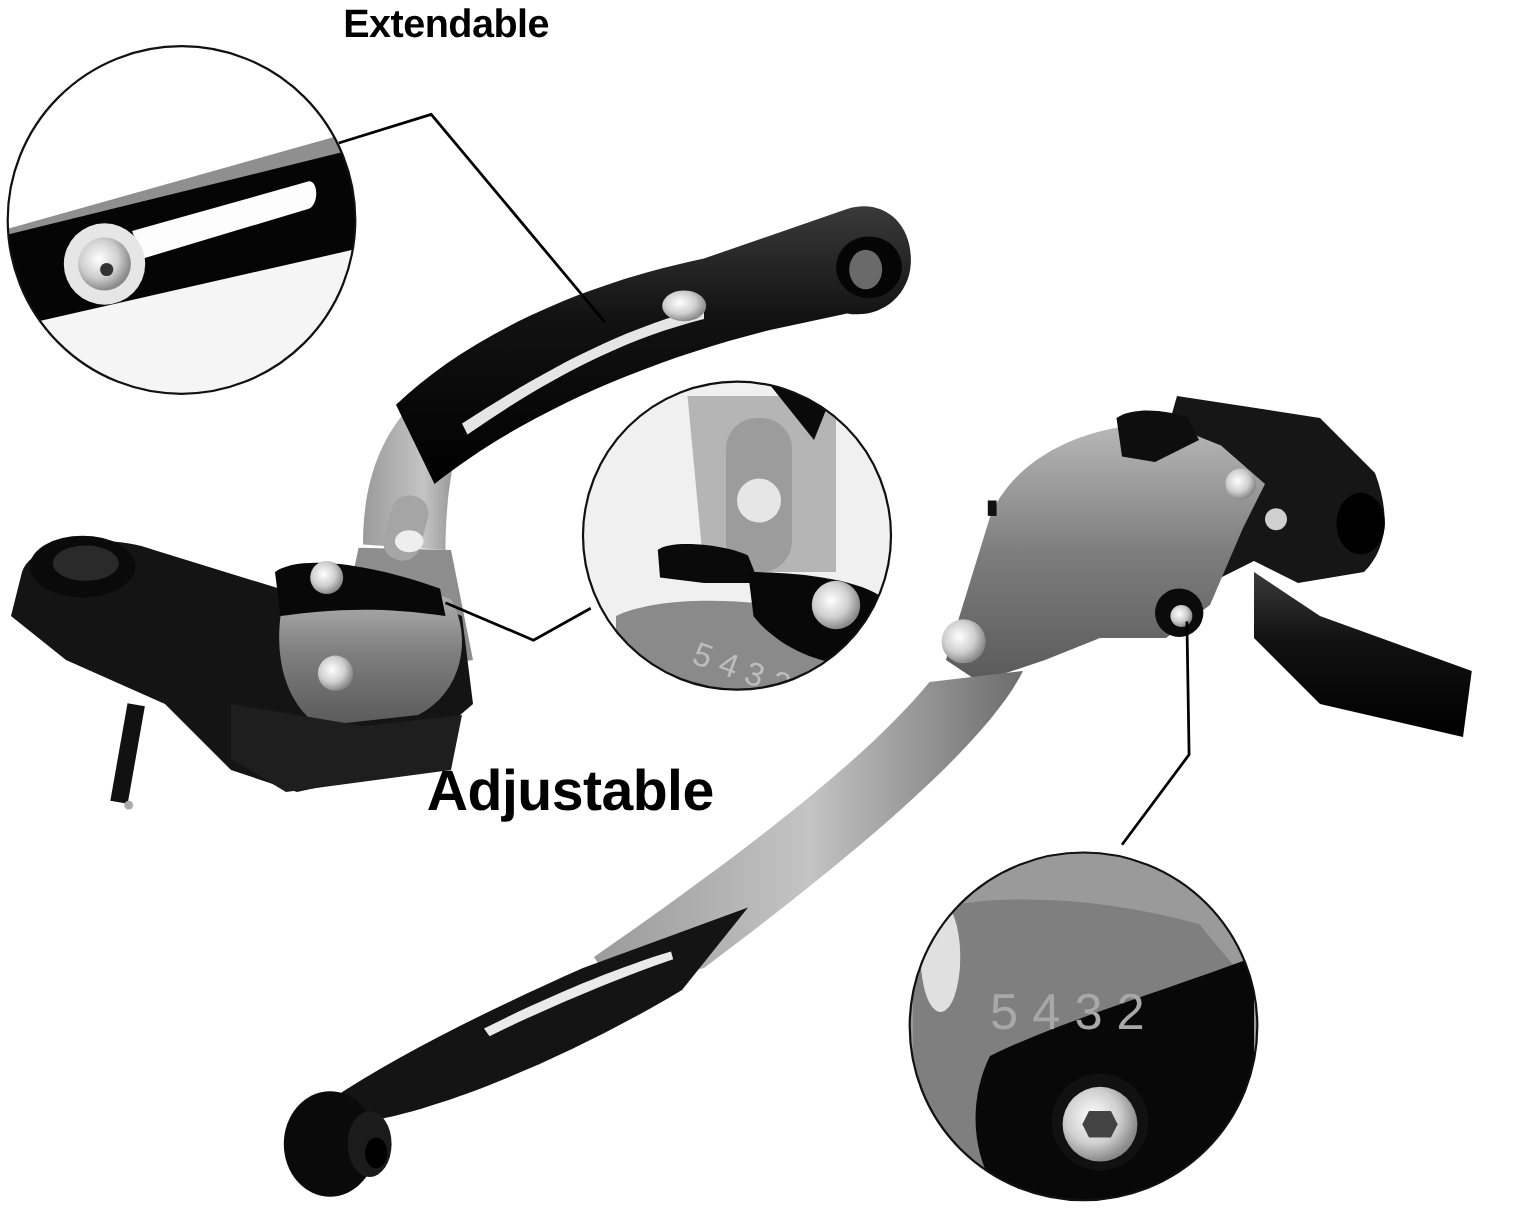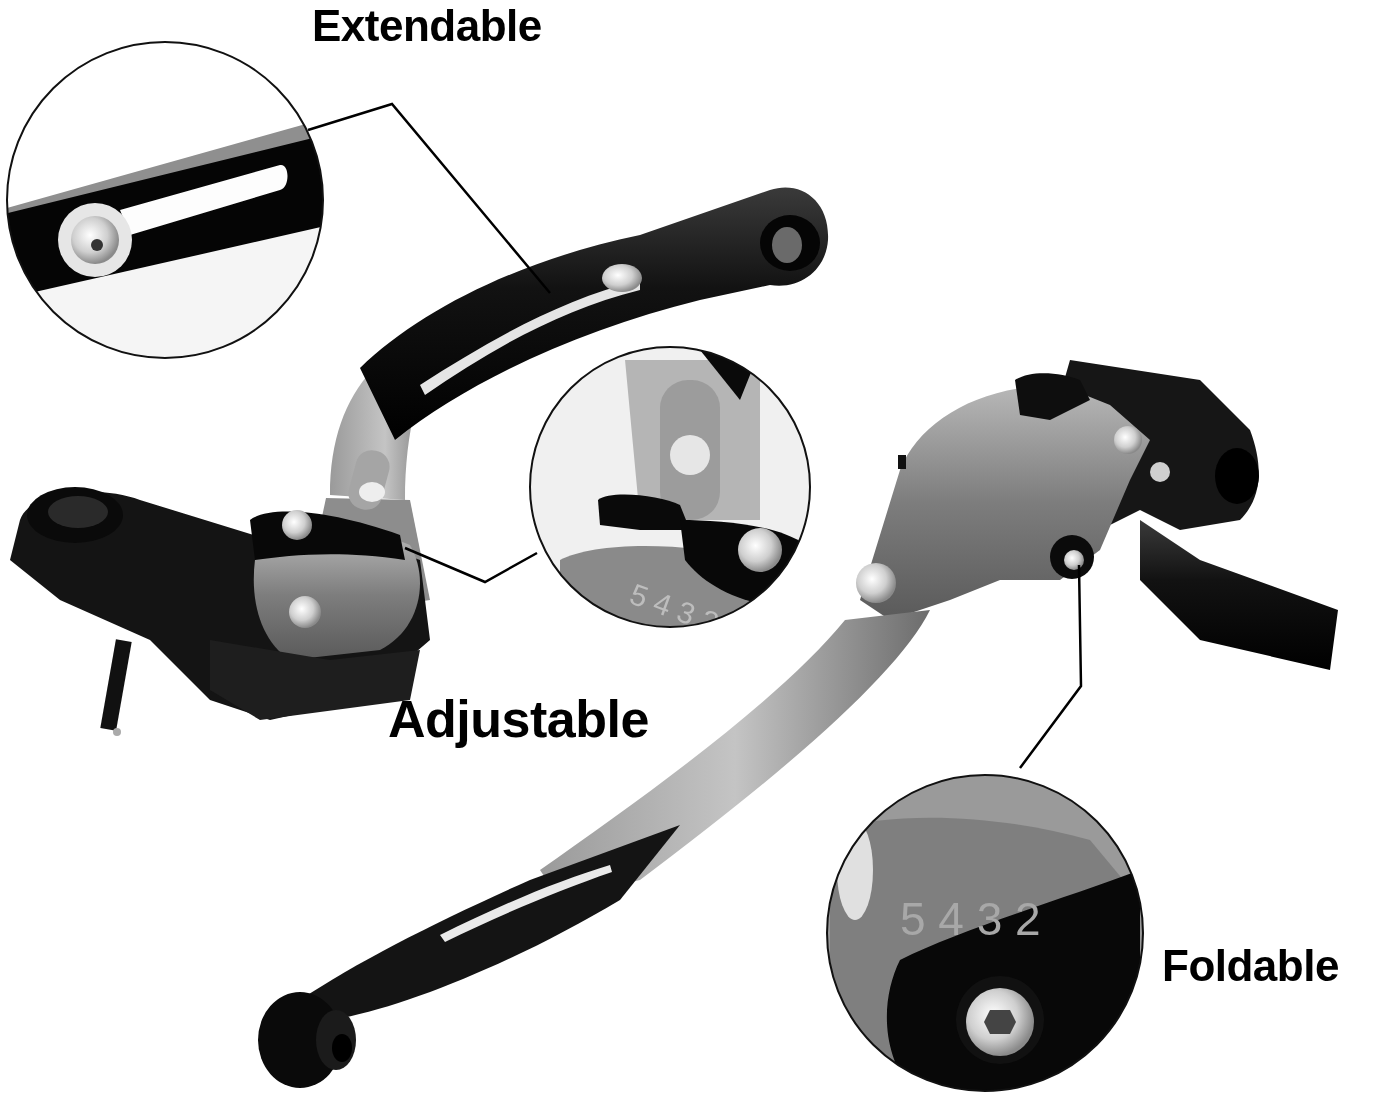--- a/index.html
+++ b/index.html
@@ -2,21 +2,21 @@
 <html><head>
 <meta charset="utf-8">
 <style>
   html, body { margin:0; padding:0; background:#ffffff; }
   body { width:1399px; height:1106px; position:relative; overflow:hidden; font-family:"Liberation Sans", sans-serif; }
   .stage { position:absolute; left:0; top:0; width:1399px; height:1106px; }
   .label {
     position:absolute; font-family:"Liberation Sans", sans-serif; font-weight:700;
     color:#000; letter-spacing:-0.5px; white-space:nowrap; line-height:1;
   }
-  #lbl-extendable { left:312px; top:4px; font-size:44px; }
+  #lbl-extendable { left:312px; top:4px; font-size:36px; }
   #lbl-adjustable { left:388px; top:693px; font-size:52px; }
   #lbl-foldable { left:1162px; top:944px; font-size:44px; }
   svg { position:absolute; left:0; top:0; }
 </style>
 </head>
 <body>
 
 <div class="stage">
 <svg width="1399" height="1106" viewBox="0 0 1399 1106">
   <defs>
@@ -158,14 +158,13 @@
       <polygon points="990,1010 1010,1010 1016,1022 1010,1034 990,1034 984,1022" fill="#444"></polygon>
       <ellipse cx="855" cy="870" rx="18" ry="50" fill="#e0e0e0"></ellipse>
     </g>
     <circle cx="985" cy="933" r="158" fill="none" stroke="#111" stroke-width="2"></circle>
     <polyline points="1079,565 1081,686 1020,768" fill="none" stroke="#000" stroke-width="2.5"></polyline>
   </g>
 </svg>
 
 <div id="lbl-extendable" class="label">Extendable</div>
 <div id="lbl-adjustable" class="label">Adjustable</div>
-<div id="lbl-foldable" class="label">Foldable</div>
 </div>
 
 </body></html>

